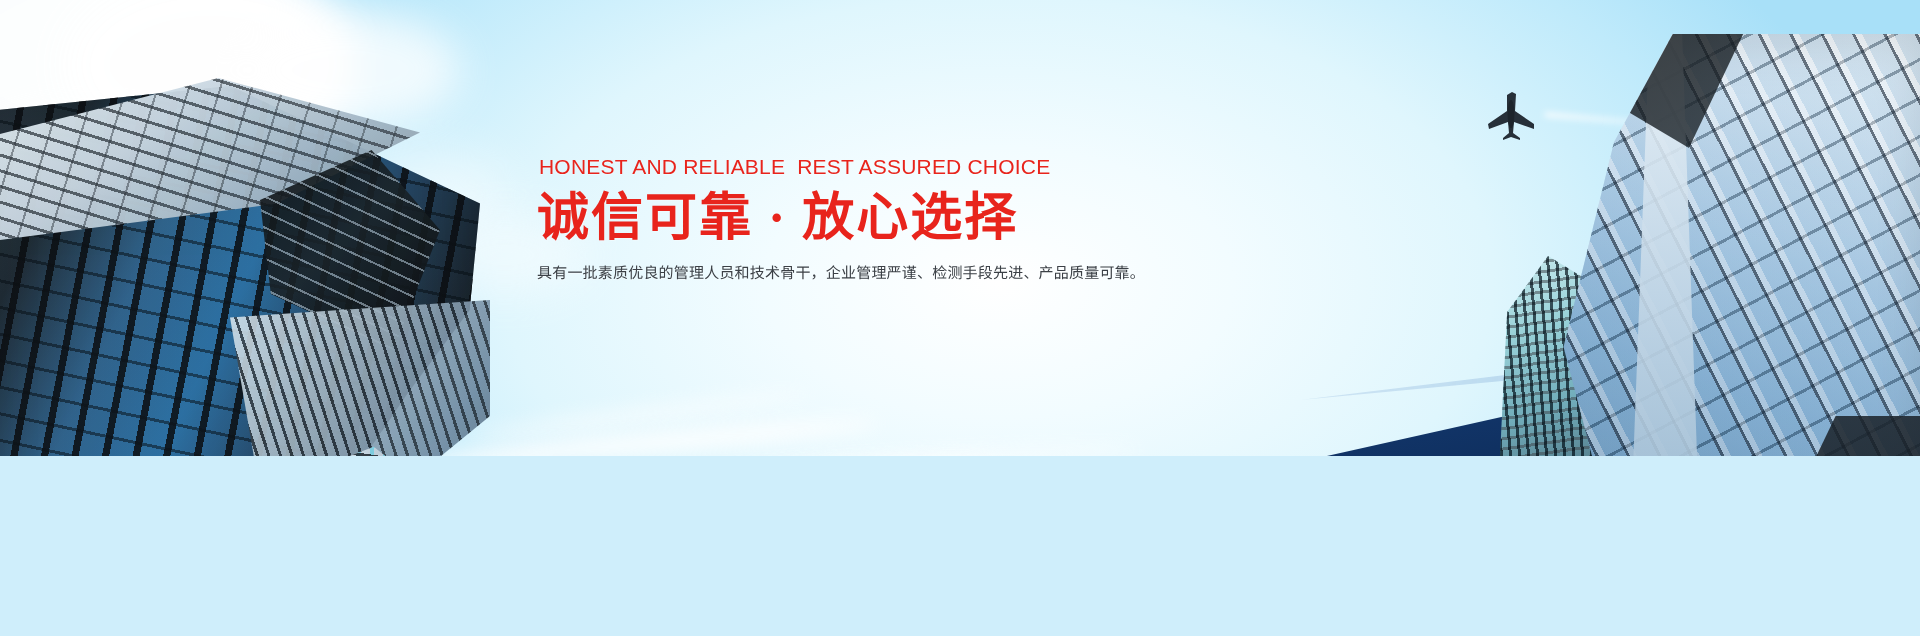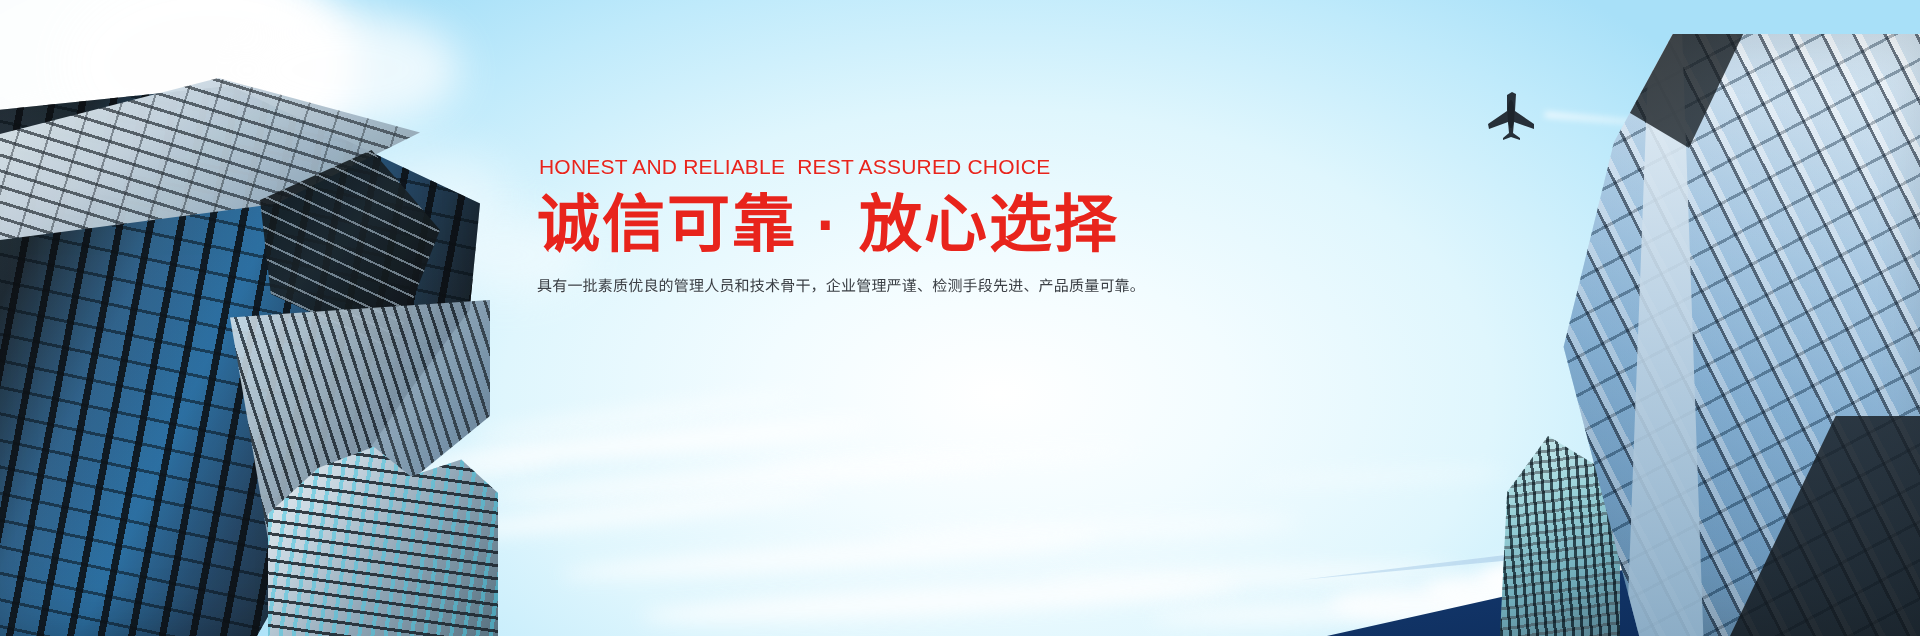--- a/index.html
+++ b/index.html
@@ -3,21 +3,21 @@
 <meta charset="utf-8">
 <title>Corporate Banner</title>
 <style>
   html,body{margin:0;padding:0;}
   body{
     width:1920px;height:636px;overflow:hidden;
     font-family:"Liberation Sans","DejaVu Sans",sans-serif;
     background:#cfeefb;
   }
   .banner{
-    position:relative;width:1920px;height:636px;overflow:hidden;
+    position:relative;width:1920px;height:456px;overflow:hidden;
     background:
       radial-gradient(ellipse 900px 520px at 52% 62%, #ffffff 0%, #f2fcff 26%, #dff6fd 55%, #bfeafb 82%, #a8e0f8 100%),
       linear-gradient(180deg,#8fd6f6 0%, #b6e5fa 22%, #ddf4fd 48%, #f4fdff 70%, #e3f6fd 100%);
   }
 
   
   .cloud{position:absolute;border-radius:50%;filter:blur(14px);background:#ffffff;pointer-events:none;}
   .cloud-tl-1{left:-90px;top:-70px;width:420px;height:250px;opacity:.97;filter:blur(22px);}
   .cloud-tl-2{left:60px;top:-30px;width:300px;height:190px;opacity:.95;filter:blur(20px);}
   .cloud-tl-3{left:230px;top:10px;width:230px;height:120px;opacity:.75;filter:blur(20px);}
@@ -136,28 +136,28 @@
 
   
   .copy{position:absolute;left:537px;top:155px;width:1120px;}
   .eyebrow{
     color:#e8241c;font-size:21px;letter-spacing:.2px;font-weight:400;
     font-family:"Liberation Sans","DejaVu Sans",sans-serif;
     white-space:pre;line-height:1.1;margin:0 0 6px 2px;
     text-shadow:0 1px 0 rgba(255,255,255,.35);
   }
   .headline{
-    color:#e8241c;font-size:63px;font-weight:700;line-height:1.08;
-    font-family:Liberation Sans, sans-serif;
+    color:#e8241c;font-size:52px;font-weight:700;line-height:1.08;
+    font-family:Liberation Serif, serif;
     letter-spacing:2px;margin:12px 0 16px 0;white-space:pre;
     text-shadow:1px 1px 0 rgba(255,255,255,.30);
   }
   .body-line{
     color:#3b4046;font-size:15px;line-height:25px;white-space:pre;
-    font-family:Liberation Serif, serif;
+    font-family:Liberation Mono, monospace;
     letter-spacing:.2px;margin:0;
     text-shadow:0 1px 0 rgba(255,255,255,.45);
   }
 </style>
 </head>
 <body>
 
 <div class="banner">
 
   <div class="cloud cloud-tl-1"></div>

